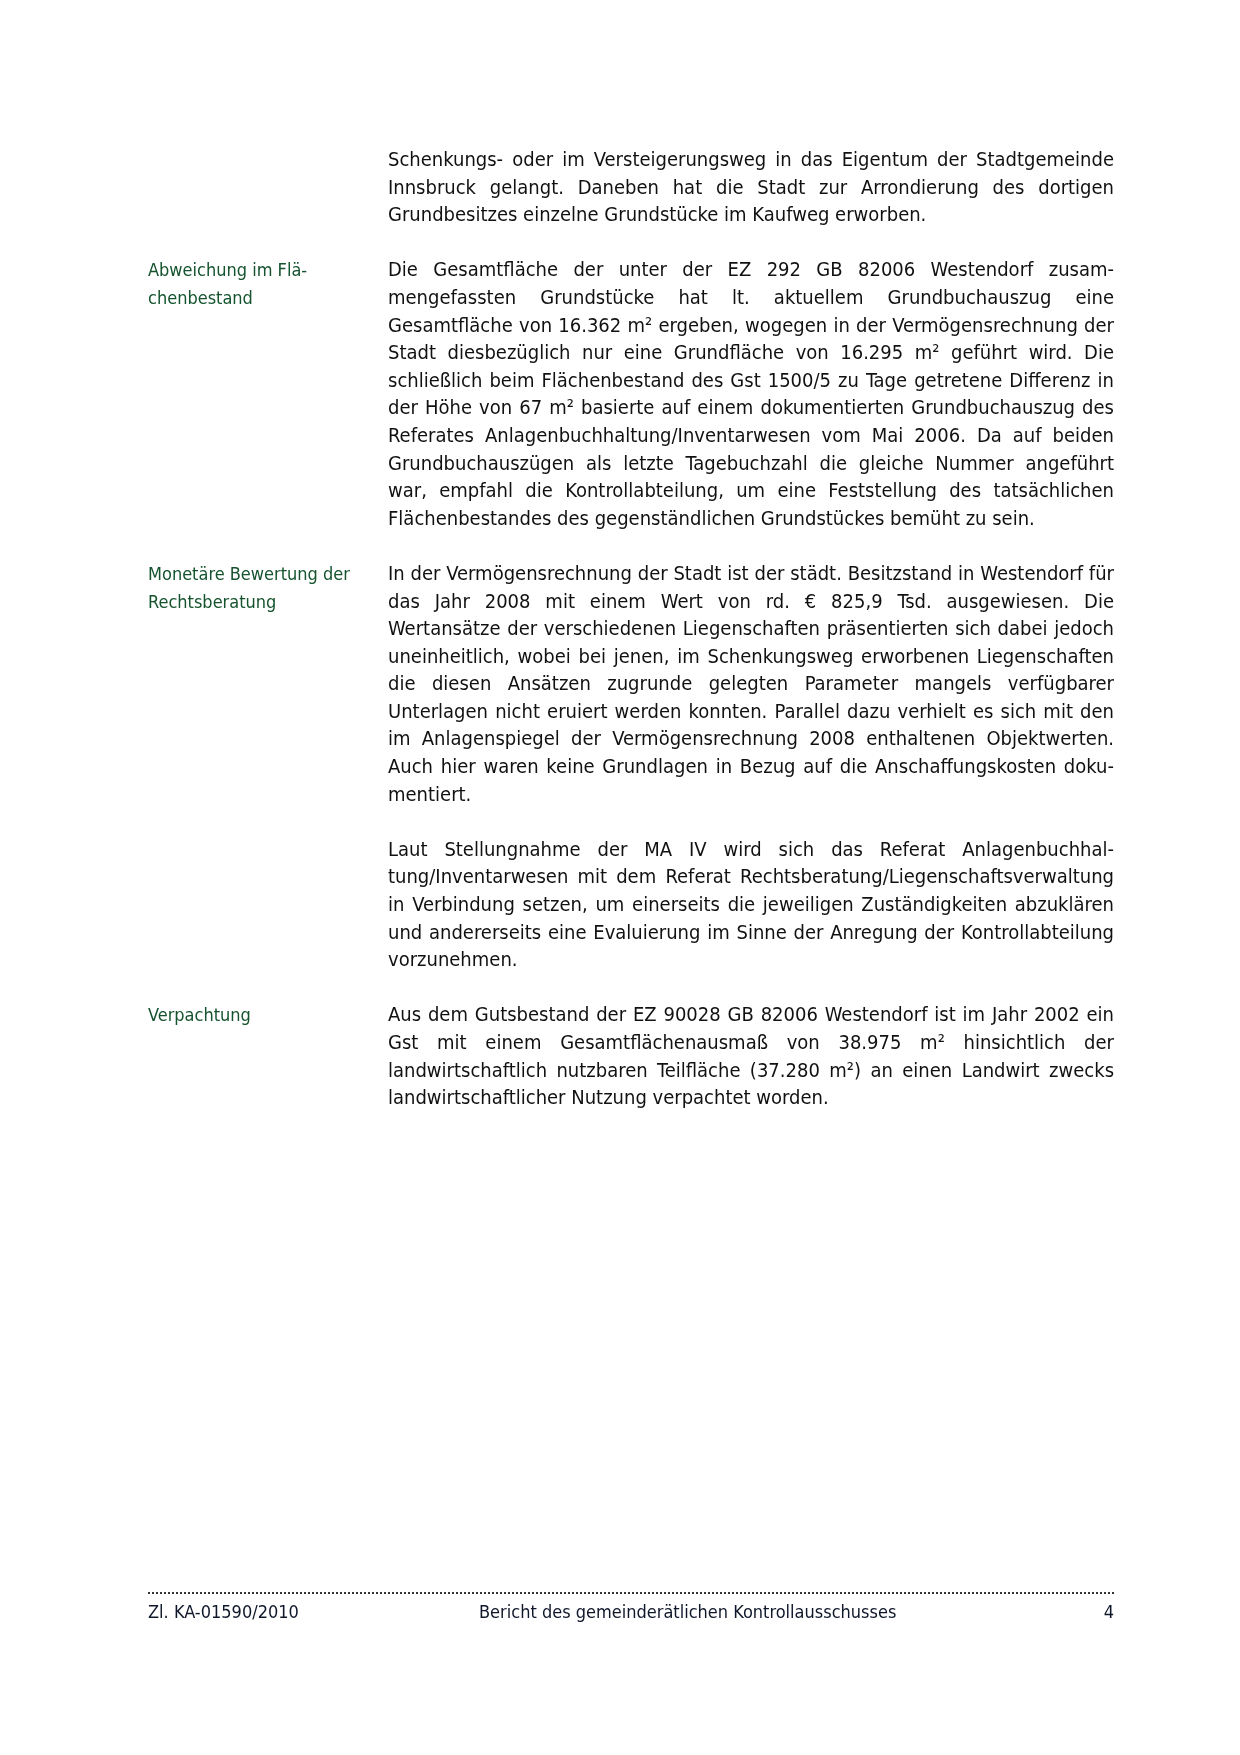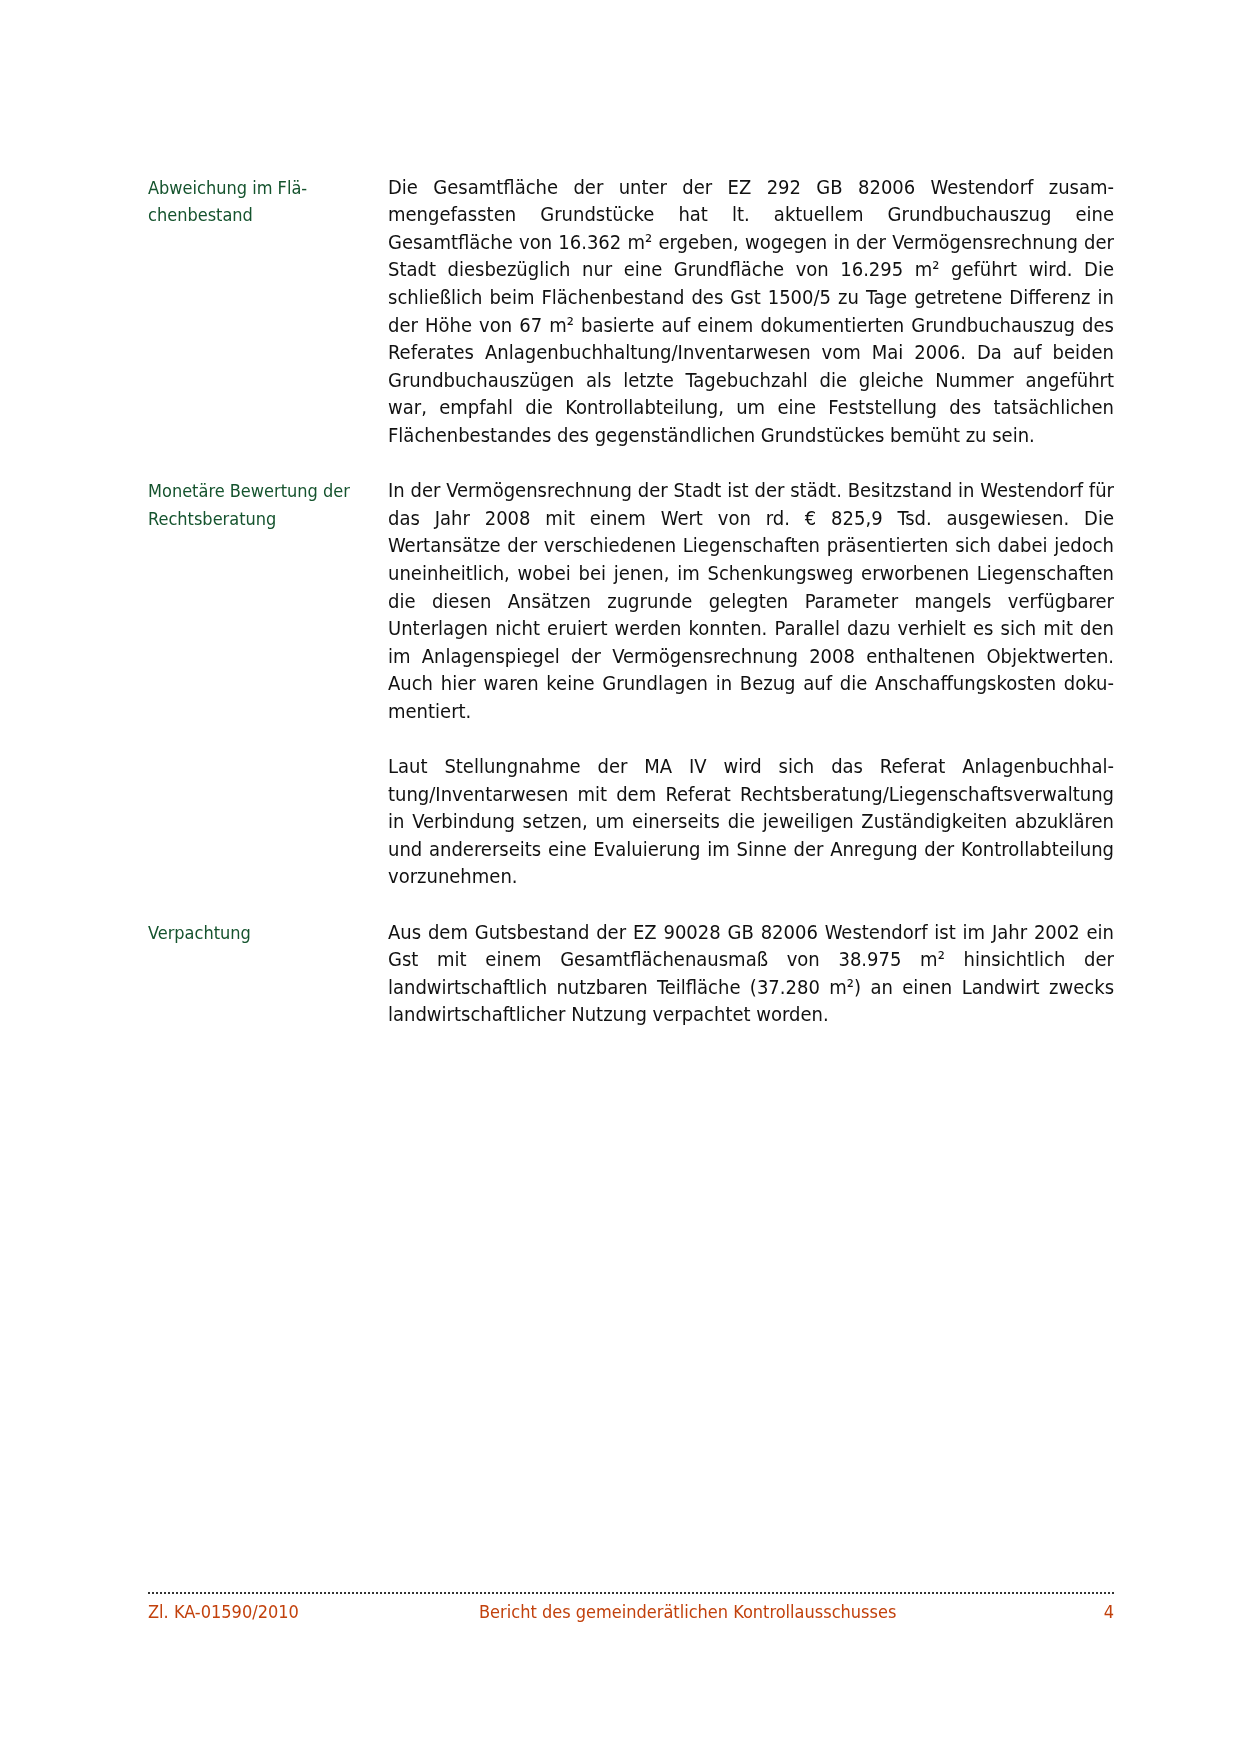--- a/index.html
+++ b/index.html
@@ -18,34 +18,37 @@
   .text { flex: 0 0 726px; width: 726px; text-align: justify; hyphens: manual; }
   .text p { margin: 0 0 27.6px 0; }
   .text p:last-child { margin-bottom: 0; }
   .footer-line {
     position: absolute; left: 148px; top: 1592px; width: 966px; height: 0;
     border-top: 2px dotted #333;
   }
   .footer {
     position: absolute; left: 148px; top: 1600px; width: 966px; height: 24px;
     font-family: "DejaVu Sans Condensed", "DejaVu Sans", sans-serif;
-    font-size: 18px; color: #c2410c; line-height: 24px;
+    font-size: 18px; color: #0f172a; line-height: 24px;
   }
   .footer .left { position: absolute; left: 0; top: 0; }
   .footer .center { position: absolute; left: 331px; top: 0; }
   .footer .right { position: absolute; right: 0; top: 0; }
 </style>
 </head>
 <body>
 
 <div class="page">
   <div class="content">
 
     <div class="row">
       <div class="side"></div>
+      <div class="text">
+        <p>Schenkungs- oder im Versteigerungsweg in das Eigentum der Stadt­gemeinde Innsbruck gelangt. Daneben hat die Stadt zur Arrondierung des dortigen Grundbesitzes einzelne Grundstücke im Kaufweg erwor­ben.</p>
+      </div>
     </div>
 
     <div class="row">
       <div class="side">Abweichung im Flä­chenbestand</div>
       <div class="text">
         <p>Die Gesamtfläche der unter der EZ 292 GB 82006 Westendorf zusam­mengefassten Grundstücke hat lt. aktuellem Grundbuchauszug eine Gesamtfläche von 16.362 m² ergeben, wogegen in der Vermögens­rechnung der Stadt diesbezüglich nur eine Grundfläche von 16.295 m² geführt wird. Die schließlich beim Flächenbestand des Gst 1500/5 zu Tage getretene Differenz in der Höhe von 67 m² basierte auf einem dokumentierten Grundbuchauszug des Referates Anlagenbuchhal­tung/Inventarwesen vom Mai 2006. Da auf beiden Grundbuchauszügen als letzte Tagebuchzahl die gleiche Nummer angeführt war, empfahl die Kontrollabteilung, um eine Feststellung des tatsächlichen Flächen­bestandes des gegenständlichen Grundstückes bemüht zu sein.</p>
       </div>
     </div>
 
     <div class="row">

